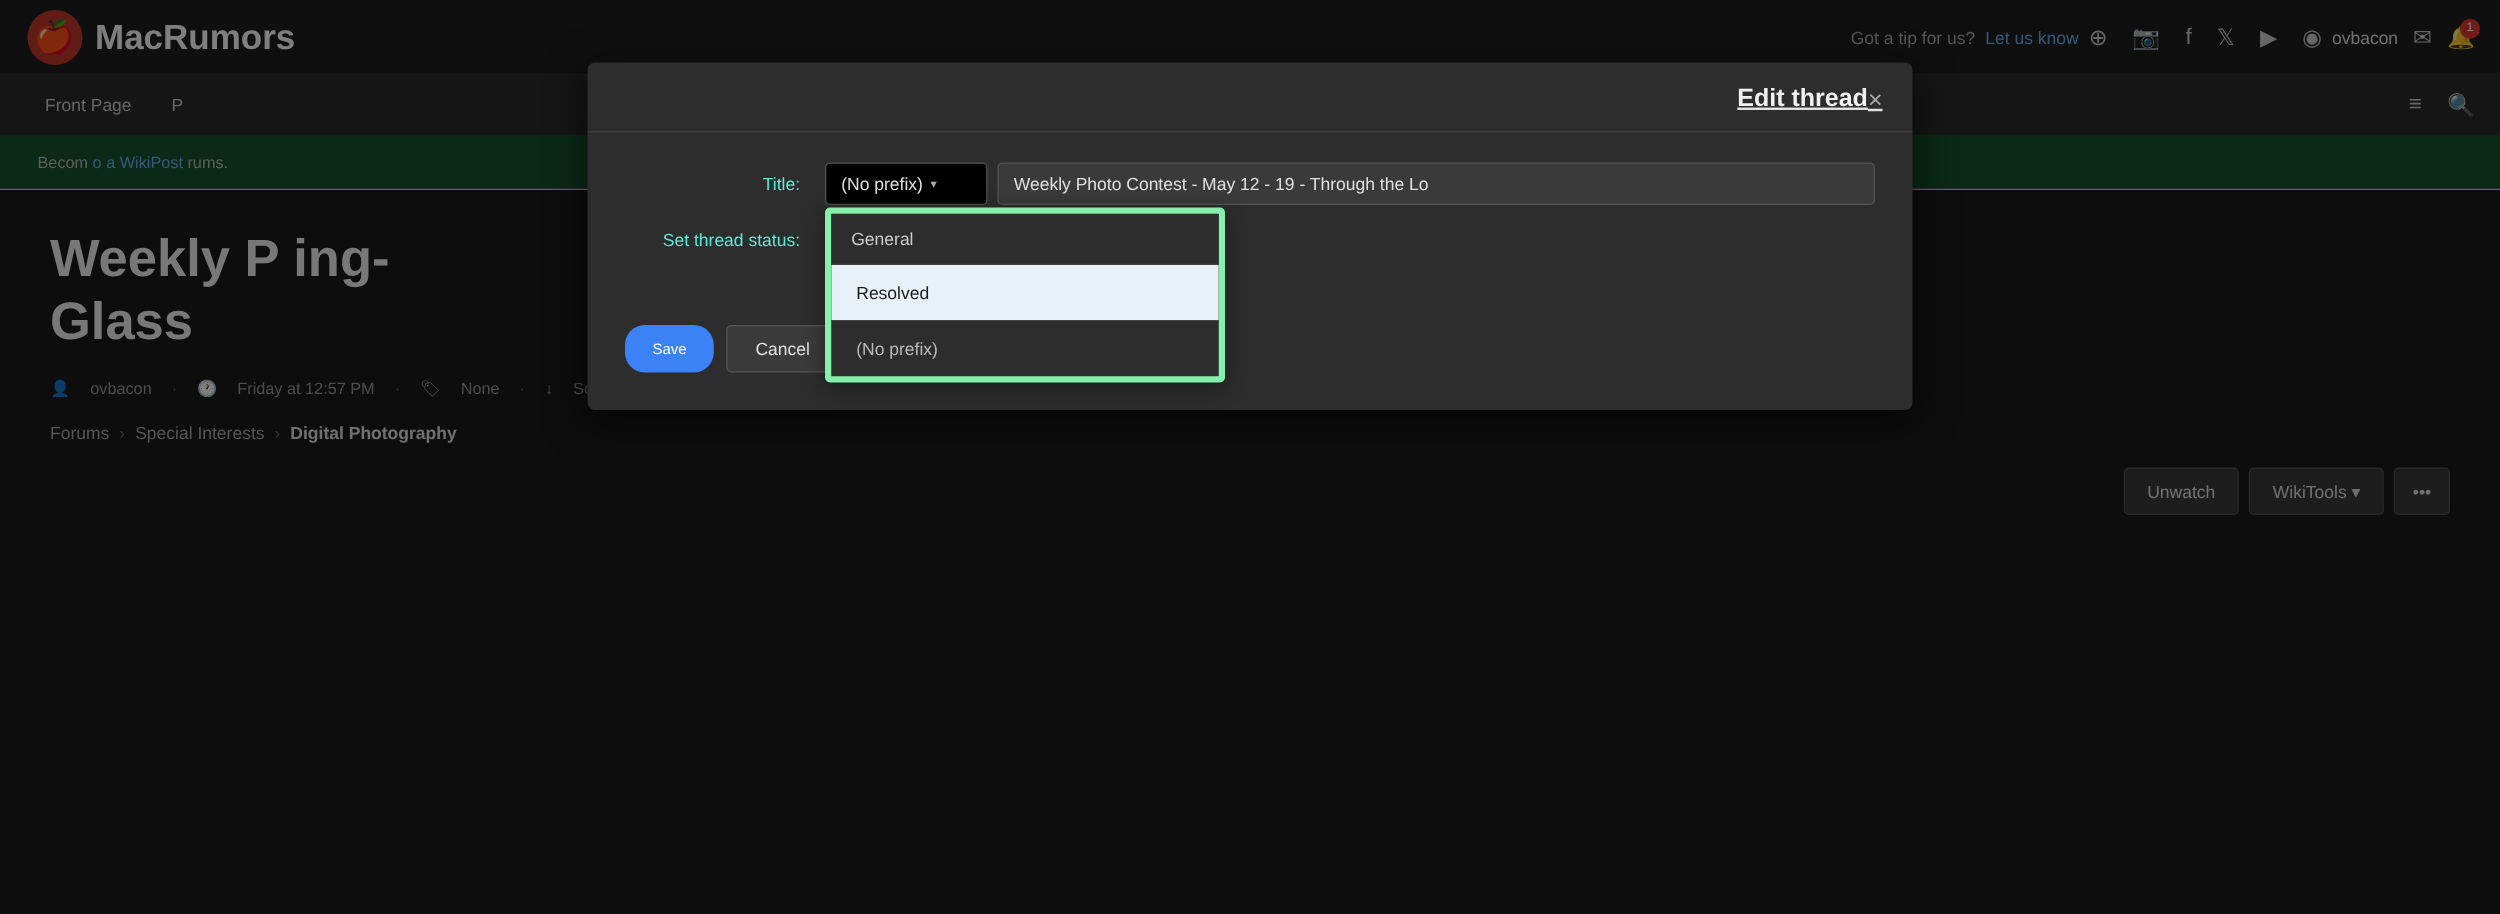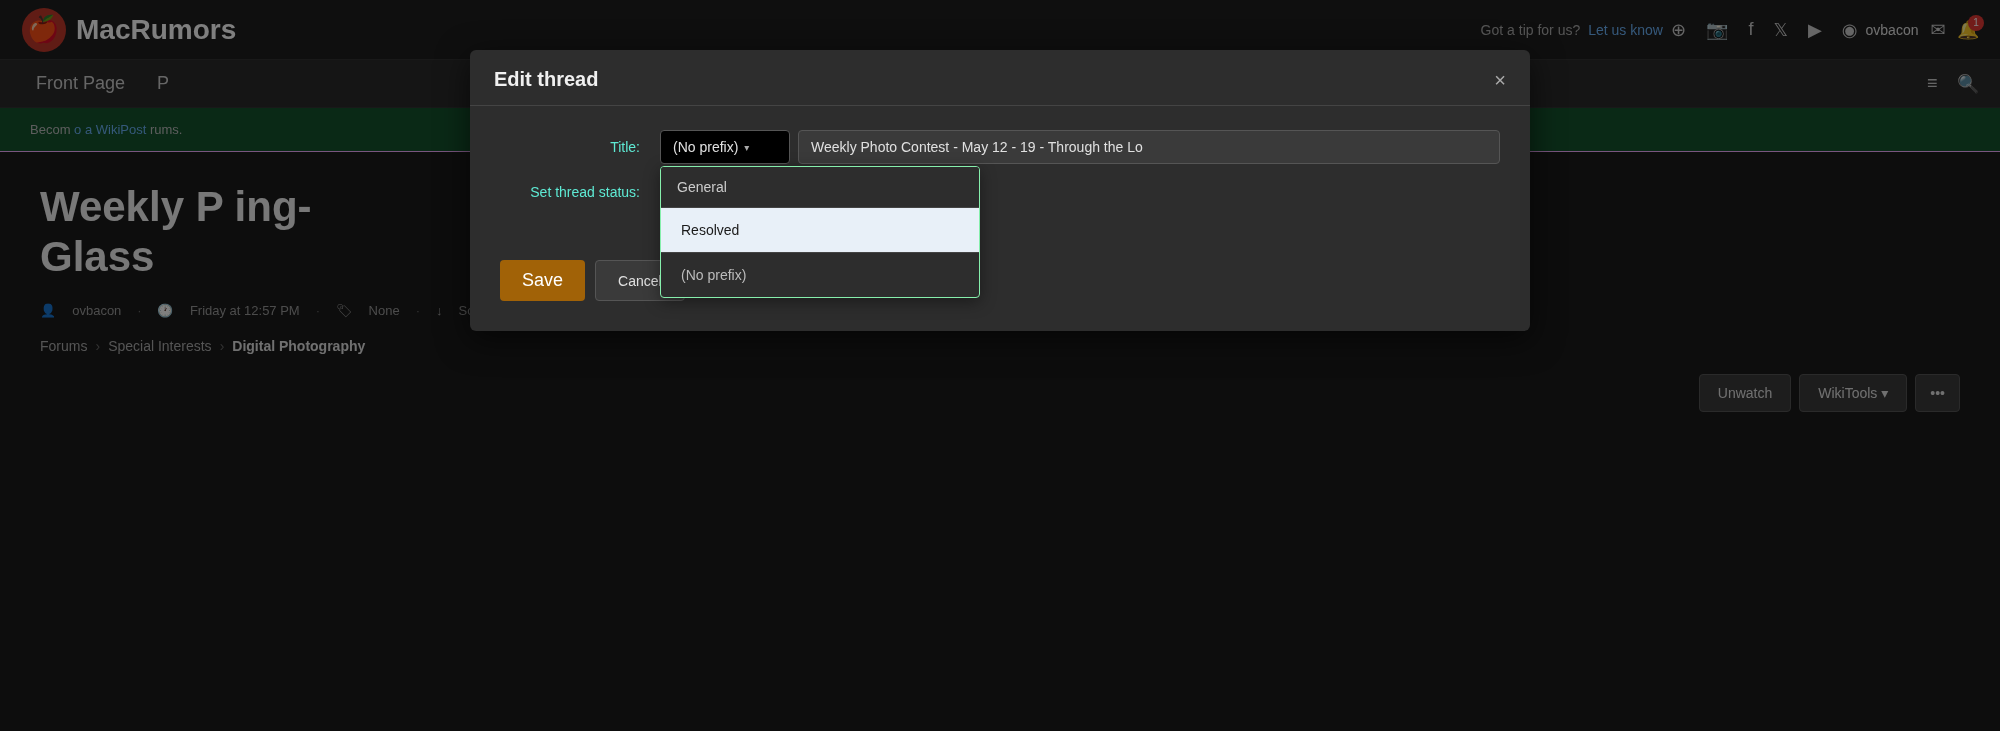--- a/index.html
+++ b/index.html
@@ -98,21 +98,21 @@
       padding: 0 20px;
       gap: 0;
       border-bottom: 1px solid #333;
     }
     .nav-item {
       padding: 0 16px;
       height: 48px;
       display: flex;
       align-items: center;
       color: #ccc;
-      font-size: 18px;
+      font-size: 14px;
       cursor: pointer;
       white-space: nowrap;
     }
     .nav-right-icons {
       margin-left: auto;
       display: flex;
       align-items: center;
       gap: 20px;
     }
 
@@ -218,23 +218,24 @@
       width: 1060px;
       background: #2d2d2d;
       border-radius: 6px;
       z-index: 20;
       box-shadow: 0 8px 32px rgba(0,0,0,0.6);
       padding-bottom: 30px;
     }
     .modal-header {
       display: flex;
       align-items: center;
-      justify-content: space-between;
+      justify-content: flex-end;
       padding: 18px 24px 14px;
       border-bottom: 1px solid #444;
+      text-decoration: underline;
     }
     .modal-title {
       font-size: 20px;
       font-weight: 600;
       color: #f0f0f0;
     }
     .modal-close {
       background: none;
       border: none;
       color: #aaa;
@@ -309,21 +310,21 @@
       cursor: pointer;
     }
 
     
     .dropdown-menu {
       position: absolute;
       top: 100%;
       left: 0;
       width: 320px;
       background: #2d2d2d;
-      border: 1px solid #86efac;
+      border: 5px solid #86efac;
       border-radius: 4px;
       z-index: 100;
       overflow: hidden;
       box-shadow: 0 4px 16px rgba(0,0,0,0.4);
       margin-top: 2px;
     }
     .dropdown-header {
       padding: 12px 16px;
       font-size: 14px;
       color: #ccc;
@@ -353,26 +354,26 @@
     }
 
     
     .modal-footer {
       padding: 16px 30px 0;
       display: flex;
       gap: 10px;
       justify-content: flex-start;
     }
     .btn-save {
-      background: #a16207;
+      background: #3b82f6;
       color: white;
       padding: 10px 22px;
       border: none;
-      border-radius: 4px;
-      font-size: 18px;
+      border-radius: 16px;
+      font-size: 12px;
       cursor: pointer;
     }
     .btn-cancel {
       background: #3a3a3a;
       color: #e0e0e0;
       padding: 10px 22px;
       border: 1px solid #555;
       border-radius: 4px;
       font-size: 14px;
       cursor: pointer;

